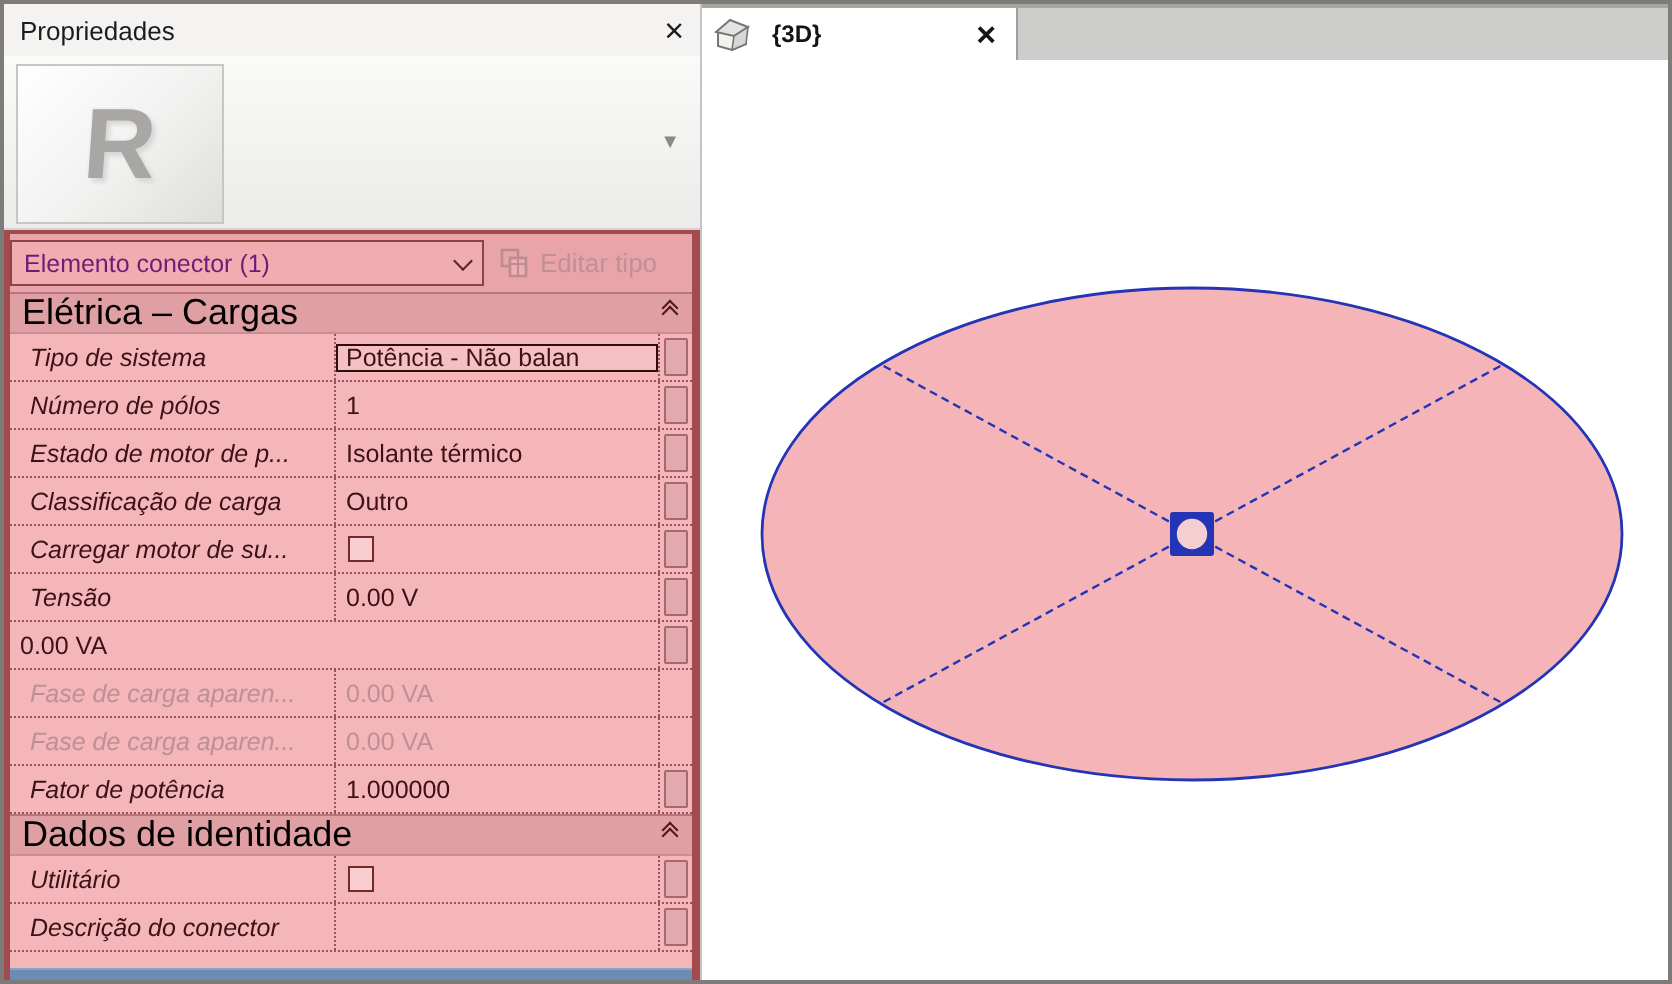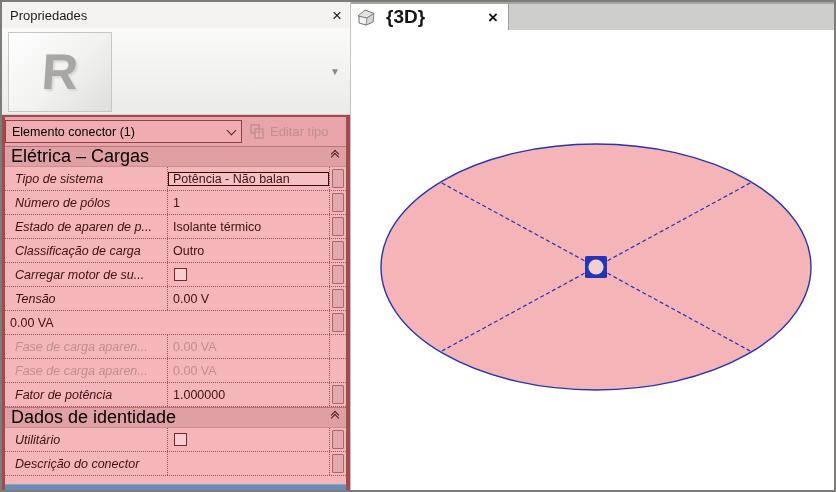--- a/index.html
+++ b/index.html
@@ -15,21 +15,21 @@
   .type-preview { height:87px; flex:0 0 87px; background:linear-gradient(#fafaf9,#ebebea); border-bottom:1px solid #d3d2d1; display:flex; align-items:center; position:relative; }
   .r-box { width:104px; height:80px; margin-left:6px; margin-top:1px; border:1px solid #c7c6c5; background:linear-gradient(135deg,#ffffff 0%,#f1f1f0 55%,#dededd 100%); display:flex; align-items:center; justify-content:center; }
   .r-letter { font-size:50px; font-weight:bold; color:#a8a7a6; text-shadow:2px 2px 2px #d8d7d6, -1px -1px 0 #efefee; transform:skewX(-4deg); }
   .preview-chevron { position:absolute; right:10px; top:38px; font-size:10px; color:#8a8a88; }
 
   
   .overlay-area { flex:1; background:#f4b6b9; border-left:3px solid #a34a4e; border-right:4px solid #a34a4e; border-top:2px solid #a34a4e; display:flex; flex-direction:column; overflow:hidden; }
 
   .combo-row { height:29px; flex:0 0 29px; background:#e8a4a8; display:flex; align-items:center; }
   .combo { width:237px; height:23px; margin-left:0px; background:#efadb1; border:1px solid #8f4246; display:flex; align-items:center; padding:0 6px; }
-  .combo-label { font-size:12.5px; color:#000000; white-space:nowrap; overflow:hidden; }
+  .combo-label { font-size:12.5px; color:#701a75; white-space:nowrap; overflow:hidden; }
   .chev-down { width:7px; height:7px; border-right:1.6px solid #5e2225; border-bottom:1.6px solid #5e2225; transform:rotate(45deg); margin-left:auto; margin-bottom:3px; }
   .edit-type { display:flex; align-items:center; gap:5px; margin-left:8px; cursor:default; }
   .edit-type-label { font-size:13px; color:#c09093; }
 
   .sec-header { height:21px; flex:0 0 21px; background:#e09fa3; display:flex; align-items:center; padding:0 8px 0 6px; border-top:1px solid #b87478; border-bottom:1px solid #c98e92; }
   .sec-label { font-size:18px; color:#000000; }
   .collapse { margin-left:auto; display:flex; flex-direction:column; gap:-2px; }
   .collapse i { display:block; width:6px; height:6px; border-top:1.6px solid #4e1b1d; border-left:1.6px solid #4e1b1d; transform:rotate(45deg); margin-top:-3px; }
 
   .prow { height:24px; flex:0 0 24px; display:flex; align-items:stretch; border-bottom:1px dotted #9b5256; }
@@ -40,21 +40,21 @@
   .prow.disabled .pcell-label, .prow.disabled .pcell-value { color:#bd9093; }
   .focus-cell { border:1px solid #2f0c0e; background:#f6c0c2; height:14px; margin-top:0px; display:flex; align-items:center; padding:0 4px; width:100%; }
   .checkbox { width:13px; height:13px; border:1px solid #742a2d; background:#f8ced1; margin-left:1px; }
 
   .bottom-strip { margin-top:auto; height:6px; flex:0 0 6px; background:#6d8cb3; border-top:1px solid #8ba3c2; }
 
   
   .right-area { flex:1; display:flex; flex-direction:column; background:#fff; border-left:1px solid #c4c3c2; }
   .tab-bar { height:28px; flex:0 0 28px; background:#cdcdcc; border-top:2px solid #a6a69e; display:flex; }
   .tab { width:158px; background:#ffffff; border-right:1px solid #9f9f9e; display:flex; align-items:center; padding:0 10px 0 6px; gap:10px; }
-  .tab-label { font-size:19px; font-weight:600; color:#141414; }
+  .tab-label { font-size:12px; font-weight:600; color:#141414; }
   .tab-close { margin-left:auto; font-size:17px; line-height:17px; font-weight:600; color:#141414; cursor:pointer; }
 
   .viewport { flex:1; position:relative; background:#ffffff; }
   .viewport svg { position:absolute; left:0; top:0; }
 </style>
 </head>
 <body>
 
 <div class="window">
 
@@ -110,21 +110,21 @@
 
       <div class="prow">
         <div class="pcell-label">Número de pólos</div>
         <div class="pcell-value">1</div>
         <div class="pcell-btncol">
             <span class="side-btn"></span>
           </div>
       </div>
 
       <div class="prow">
-        <div class="pcell-label">Estado de aparen de p...</div>
+        <div class="pcell-label">Estado de motor de p...</div>
         <div class="pcell-value">Isolante térmico</div>
         <div class="pcell-btncol">
             <span class="side-btn"></span>
           </div>
       </div>
 
       <div class="prow">
         <div class="pcell-label">Classificação de carga</div>
         <div class="pcell-value">Outro</div>
         <div class="pcell-btncol">

